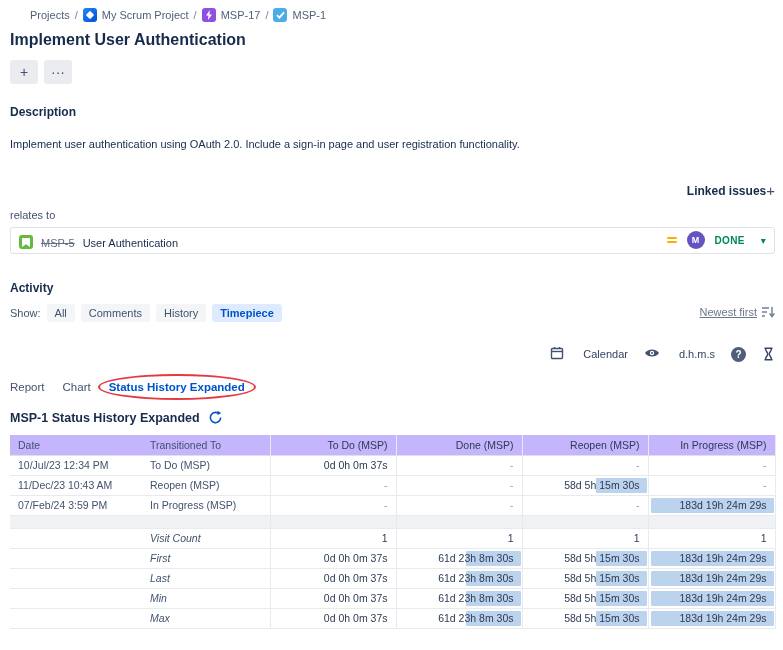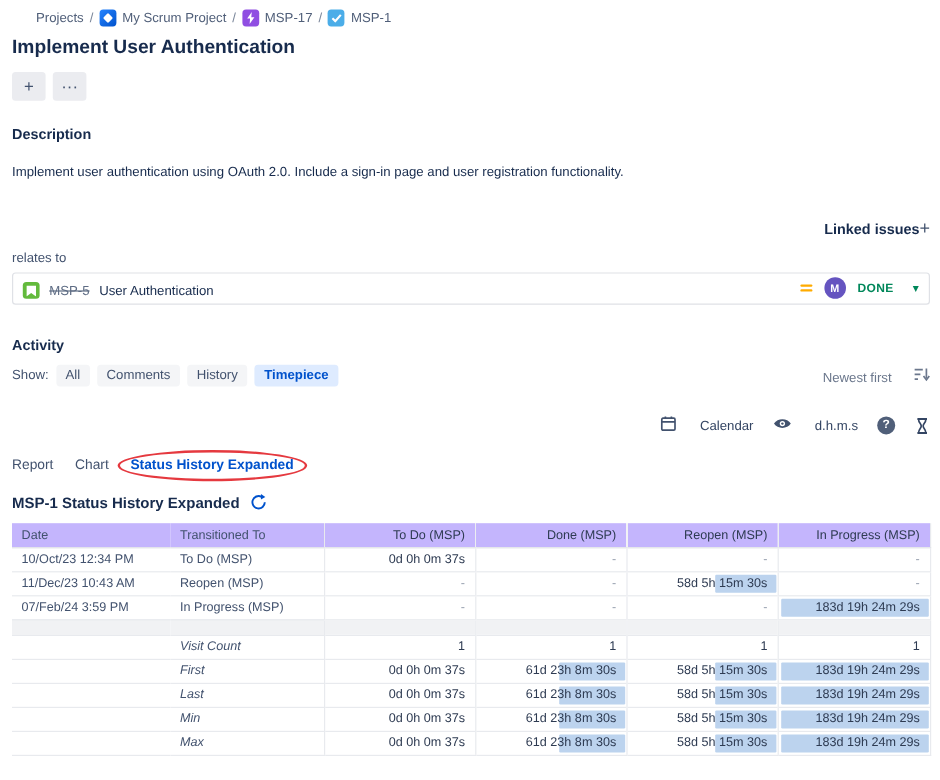--- a/index.html
+++ b/index.html
@@ -54,21 +54,21 @@
             display:inline-flex; align-items:center; justify-content:center; cursor:pointer; }
   .status-btn { color:#00875A; font-weight:bold; font-size:10px; letter-spacing:.3px; cursor:pointer;
                 display:inline-flex; align-items:center; gap:16px; background:none; border:none; font-family:inherit; }
 
   
   .activity-heading { margin-top:27px; }
   .show-row { margin-top:9px; display:flex; align-items:center; gap:6px; }
   .show-label { color:#42526E; }
   .pill { padding:3px 8px; border-radius:3px; background:#F4F5F7; color:#42526E; font-size:11px; cursor:pointer; border:none; font-family:inherit; }
   .pill.selected { background:#DEEBFF; color:#0052CC; font-weight:bold; }
-  .sort-control { margin-left:auto; display:flex; align-items:flex-end; gap:19px; color:#6B778C; cursor:pointer; }
+  .sort-control { margin-left:auto; display:flex; align-items:flex-start; gap:5px; color:#6B778C; cursor:pointer;text-decoration:underline; }
 
   
   .tp-toolbar { margin-top:24px; display:flex; justify-content:flex-end; align-items:center; gap:16px; color:#344563; font-size:11px; }
   .tp-item { display:flex; align-items:center; gap:19px; cursor:pointer; }
   .q-circle { width:15px; height:15px; border-radius:50%; background:#505F79; color:#fff; font-size:10px; font-weight:bold;
               display:inline-flex; align-items:center; justify-content:center; cursor:pointer; }
 
   
   .tabs { margin-top:19px; display:flex; align-items:center; gap:18px; font-size:11.5px; }
   .tab { color:#42526E; cursor:pointer; }
@@ -245,21 +245,21 @@
           <th class="txt">Date</th>
           <th class="txt">Transitioned To</th>
           <th class="num">To Do (MSP)</th>
           <th class="num">Done (MSP)</th>
           <th class="num">Reopen (MSP)</th>
           <th class="num">In Progress (MSP)</th>
         </tr>
     </thead>
     <tbody>
         <tr>
-          <td class="txt">10/Oct/23 12:34 PM</td>
+          <td class="txt">10/Jul/23 12:34 PM</td>
           <td class="txt">To Do (MSP)</td>
           <td class="num"><span class="val">0d 0h 0m 37s</span></td>
           <td class="num"><span class="val dash">-</span></td>
           <td class="num"><span class="val dash">-</span></td>
           <td class="num"><span class="val dash">-</span></td>
         </tr>
         <tr>
           <td class="txt">11/Dec/23 10:43 AM</td>
           <td class="txt">Reopen (MSP)</td>
           <td class="num"><span class="val dash">-</span></td>

